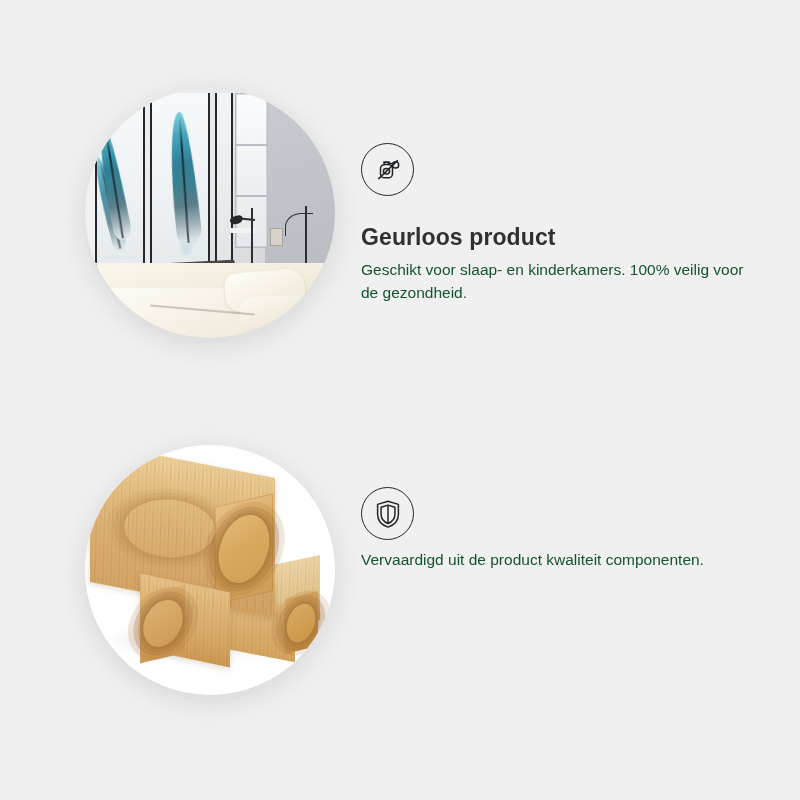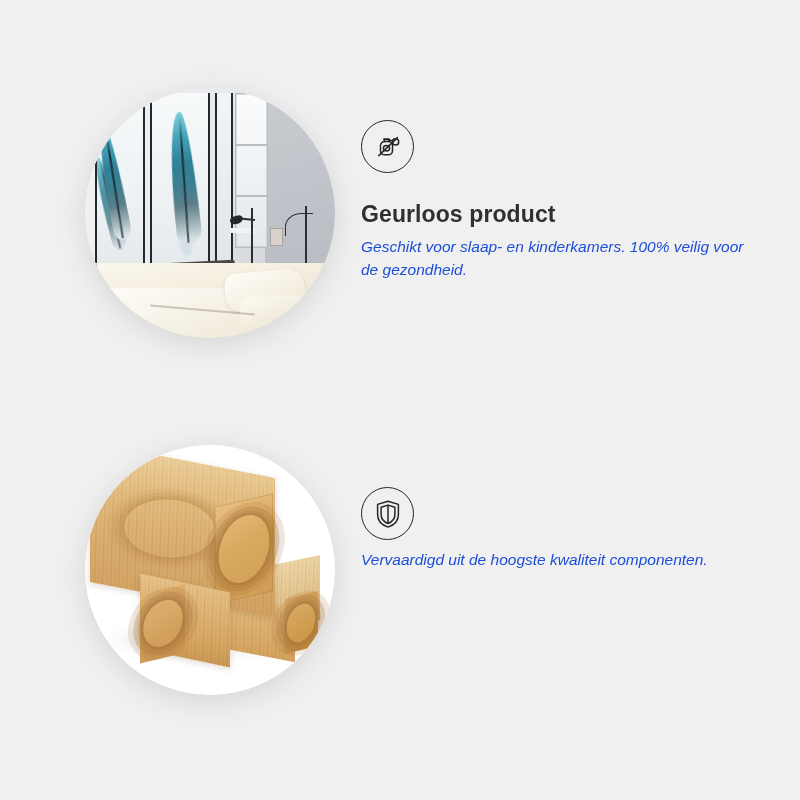--- a/index.html
+++ b/index.html
@@ -256,26 +256,25 @@
     font-size:23px;
     font-weight:600;
     color:#303030;
     letter-spacing:.1px;
     line-height:1.15;
   }
   .feature-desc {
     margin-top:9px;
     font-size:15.5px;
     font-weight:400;
-    color:#1d4ed8;
+    color:#14532d;
     line-height:1.45;
     max-width:390px;
-    font-style:italic;
-  }
-  .feature--top .content { top:52px; }
+  }
+  .feature--top .content { top:75px; }
   .feature--bottom .content { top:62px; }
 </style>
 </head>
 <body>
 
 <div class="banner">
 
   <section class="feature feature--top">
 
     <div class="photo-wrap">
@@ -372,17 +371,17 @@
       <div class="icon-badge">
         <svg width="30" height="32" viewBox="0 0 30 32" fill="none" stroke="#222628" stroke-width="1.5" stroke-linecap="round" stroke-linejoin="round">
 
           <path d="M15 3.2L4.6 6.4v10.1c0 6.1 4.4 10.6 10.4 12.6 6-2 10.4-6.5 10.4-12.6V6.4z"></path>
 
           <path d="M15 7.1L8.1 9.3v7.2c0 4.3 3 7.5 6.9 9 3.9-1.5 6.9-4.7 6.9-9V9.3z"></path>
 
           <path d="M15 7.6v17.2"></path>
         </svg>
       </div>
-      <p class="feature-desc">Vervaardigd uit de hoogste kwaliteit componenten.</p>
+      <p class="feature-desc">Vervaardigd uit de product kwaliteit componenten.</p>
     </div>
   </section>
 
 </div>
 
 </body></html>

